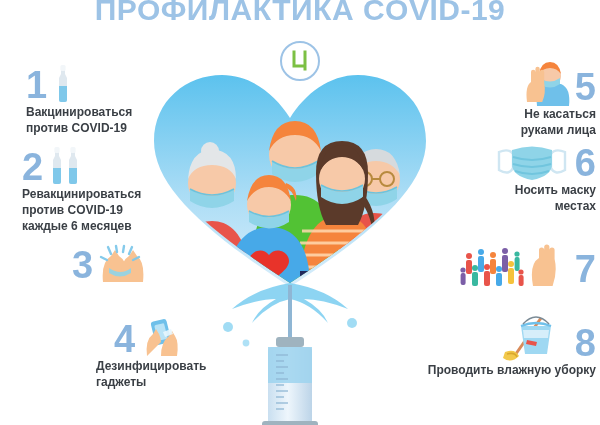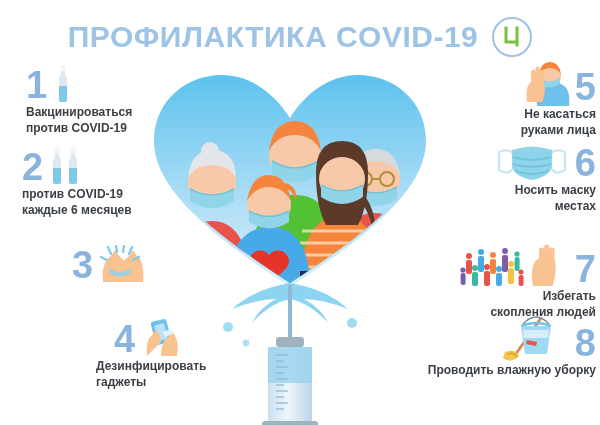--- a/index.html
+++ b/index.html
@@ -8,21 +8,21 @@
     background:#ffffff;
     font-family:"Liberation Sans", sans-serif;
     overflow:hidden;
     position:relative;
   }
   #root{position:relative;width:600px;height:425px;}
 
   
   .header{
     position:absolute;left:0;top:14px;width:600px;height:46px;
-    display:flex;align-items:center;justify-content:center;gap:14px;
+    display:flex;align-items:center;justify-content:center;gap:14px;flex-direction:column;
   }
   .title{
     font-size:30px;font-weight:bold;letter-spacing:.5px;
     color:#9dc3e6;white-space:nowrap;
   }
   .logo{
     width:36px;height:36px;border-radius:50%;
     border:2px solid #9dc3e6;
     position:relative;flex:none;
   }
@@ -242,20 +242,21 @@
           </g>
           <g transform="translate(16,0)">
             <path d="M6 2 l4 0 l0 8 l2 4 l0 22 a2 2 0 0 1 -2 2 l-4 0 a2 2 0 0 1 -2 -2 l0 -22 l2 -4 Z" fill="#dfe8ef"></path>
             <path d="M4 22 l8 0 l0 14 a2 2 0 0 1 -2 2 l-4 0 a2 2 0 0 1 -2 -2 Z" fill="#7fc8ea"></path>
             <rect x="5.4" y="1" width="5.2" height="6" rx="1.6" fill="#f2f6f9"></rect>
           </g>
         </svg>
       </span>
     </div>
     <div class="cap">
+      <div>Ревакцинироваться</div>
       <div>против COVID-19</div>
       <div>каждые 6 месяцев</div>
     </div>
   </div>
 
   <div class="item left" id="item3">
     <div class="row" style="margin-left:32px;">
       <span class="num">3</span>
       <span class="icowrap">
         <svg width="42" height="38" viewBox="0 0 42 38">
@@ -383,24 +384,20 @@
             <g fill="#e8544a">
                 <circle cx="64" cy="28" r="2.6"></circle>
                 <rect x="61.6" y="31" width="5" height="11" rx="2"></rect>
               </g>
           </g>
           <path d="M76 42 q -4 -22 6 -28 l 0 -8 a2.6 2.6 0 0 1 5.2 0 l 0 7 l 0 -10 a2.6 2.6 0 0 1 5.2 0 l 0 10 l 0 -7 a2.6 2.6 0 0 1 5.2 0 l 0 9 q 3 13 -2 27 Z" fill="#f8c291"></path>
         </svg>
       </span>
       <span class="num">7</span>
     </div>
-    <div class="cap">
-      <div>Избегать</div>
-      <div>скопления людей</div>
-    </div>
   </div>
 
   <div class="item right" id="item8">
     <div class="row">
       <span class="icowrap">
         <svg width="72" height="46" viewBox="0 0 72 46">
           <path d="M44 2 l -28 40" stroke="#d98b5a" stroke-width="3" fill="none"></path>
           <path d="M8 36 q 10 -4 14 4 q -8 8 -16 2 Z" fill="#f2c84b"></path>
           <path d="M10 38 q 8 -2 10 3" stroke="#d9a82e" stroke-width="1.6" fill="none"></path>
           <path d="M24 10 l 30 0 l -4 28 l -22 0 Z" fill="#9fd8f2"></path>

